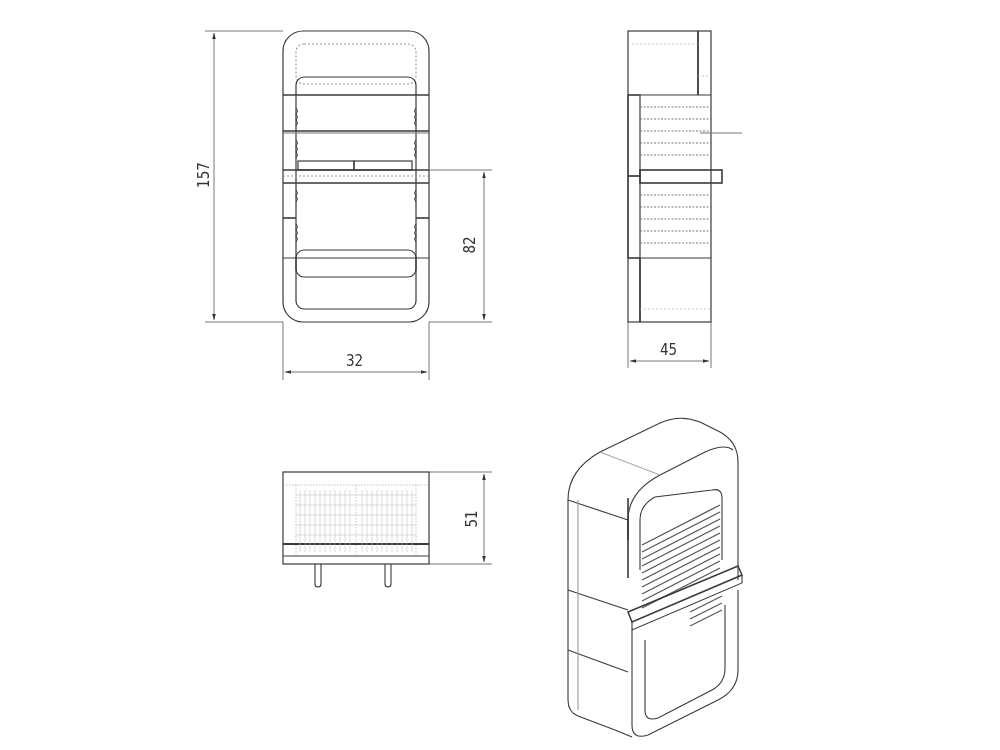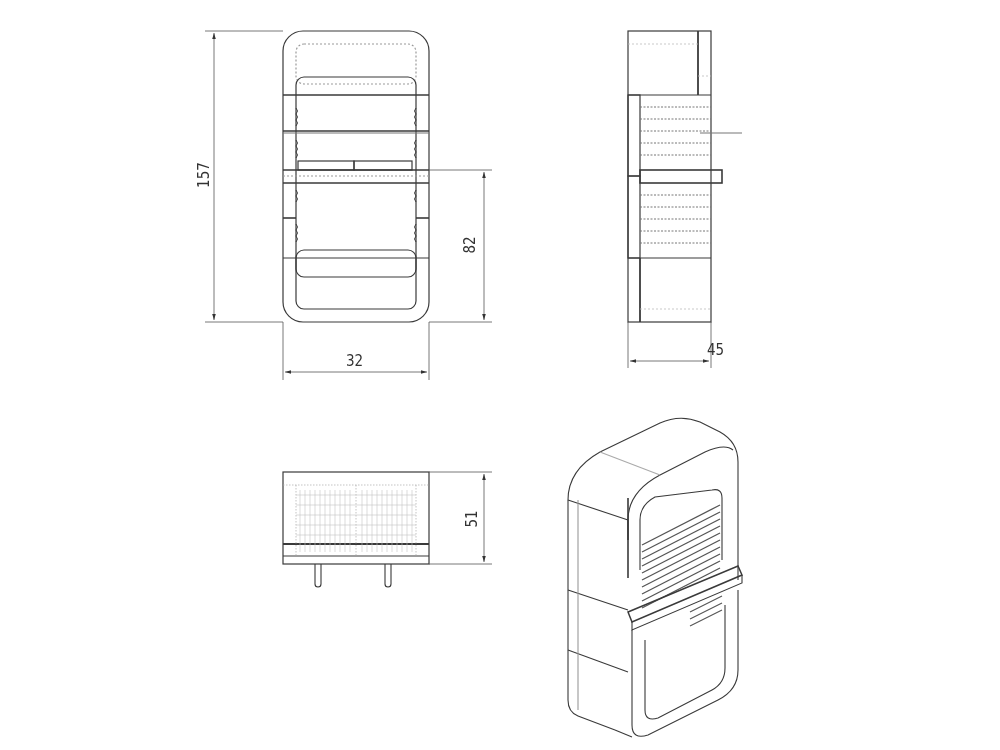--- a/index.html
+++ b/index.html
@@ -178,14 +178,14 @@
       <line x1="690" y1="626" x2="722" y2="610"></line>
     </g>
     <path d="M615,730 L632,737"></path>
     <path d="M578,500 L578,710" stroke="#999"></path>
   </g>
 </svg>
 
 <div class="dimlabel rot" style="left:191px; top:166px;">157</div>
 <div class="dimlabel rot" style="left:461px; top:236px;">82</div>
 <div class="dimlabel" style="left:346px; top:352px;">32</div>
-<div class="dimlabel" style="left:660px; top:341px;margin-left:47px;">45</div>
+<div class="dimlabel" style="left:660px; top:341px;">45</div>
 <div class="dimlabel rot" style="left:463px; top:510px;">51</div>
 
 </body></html>

